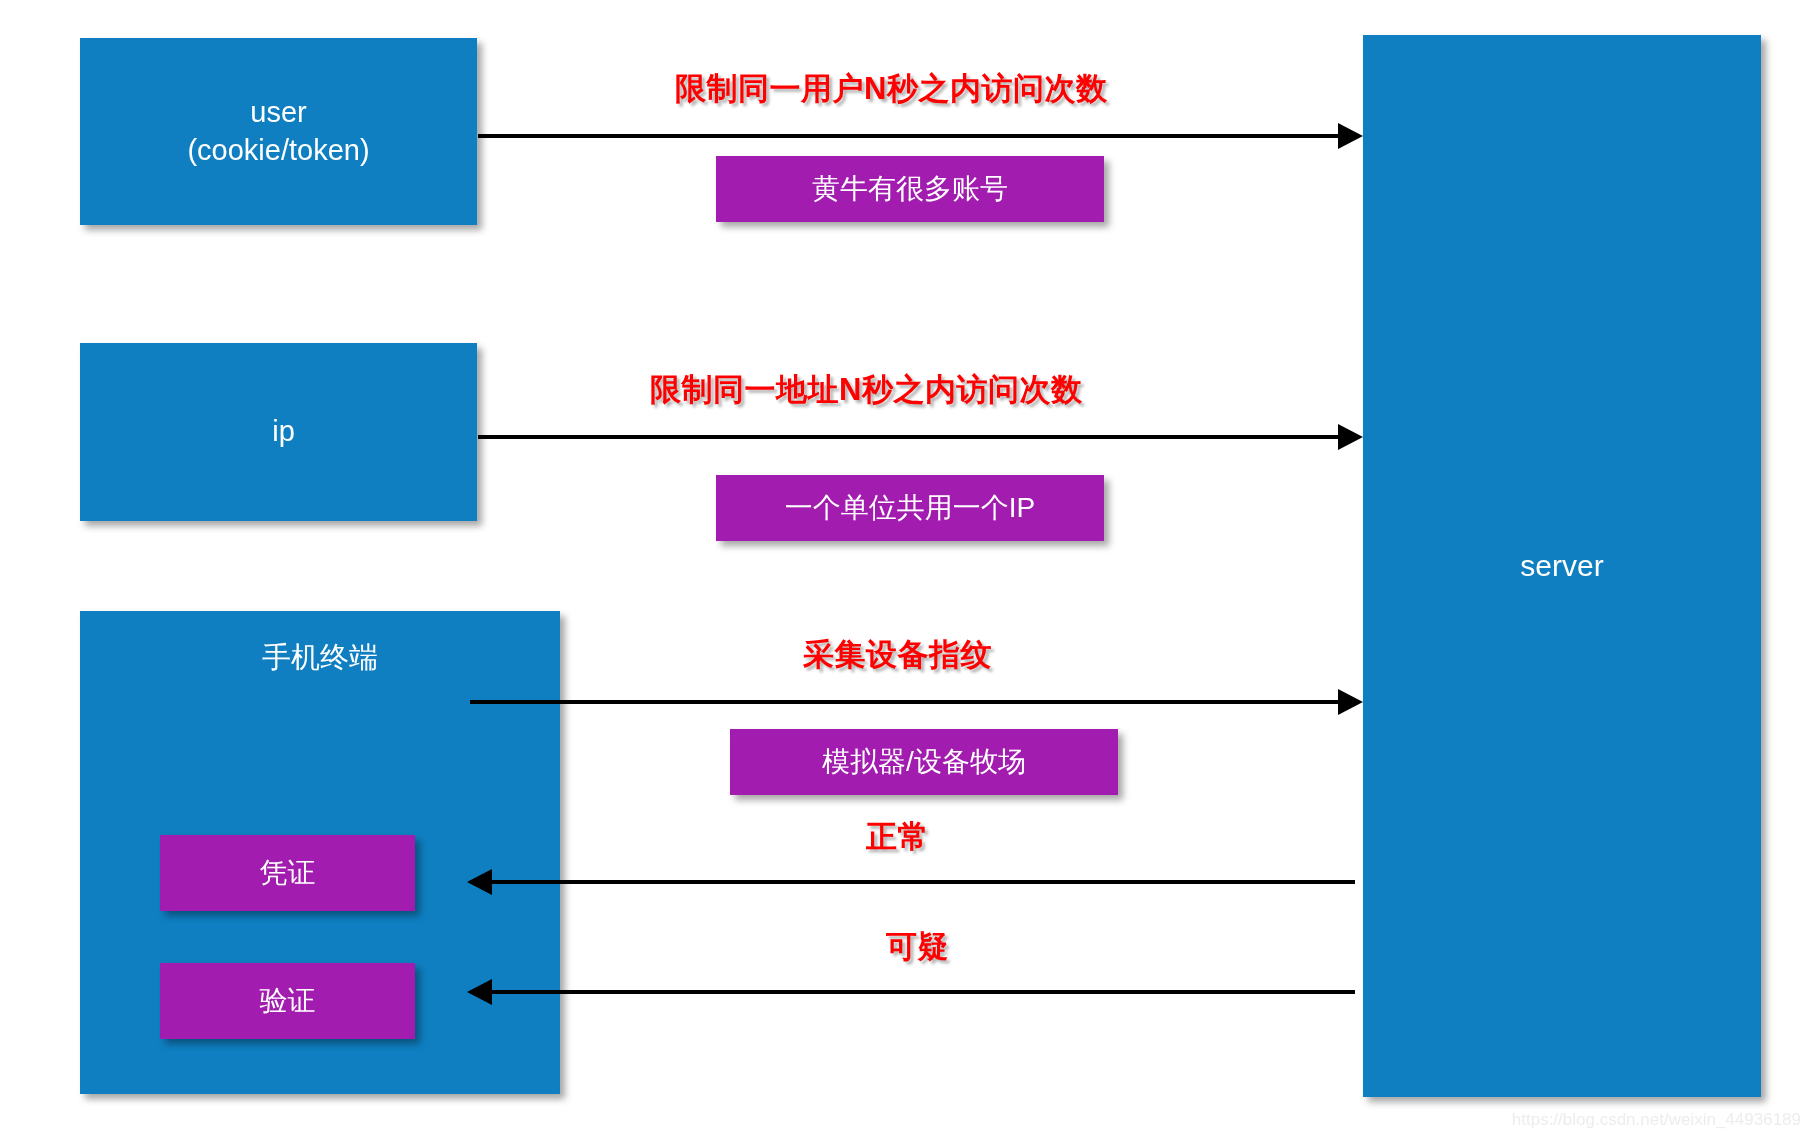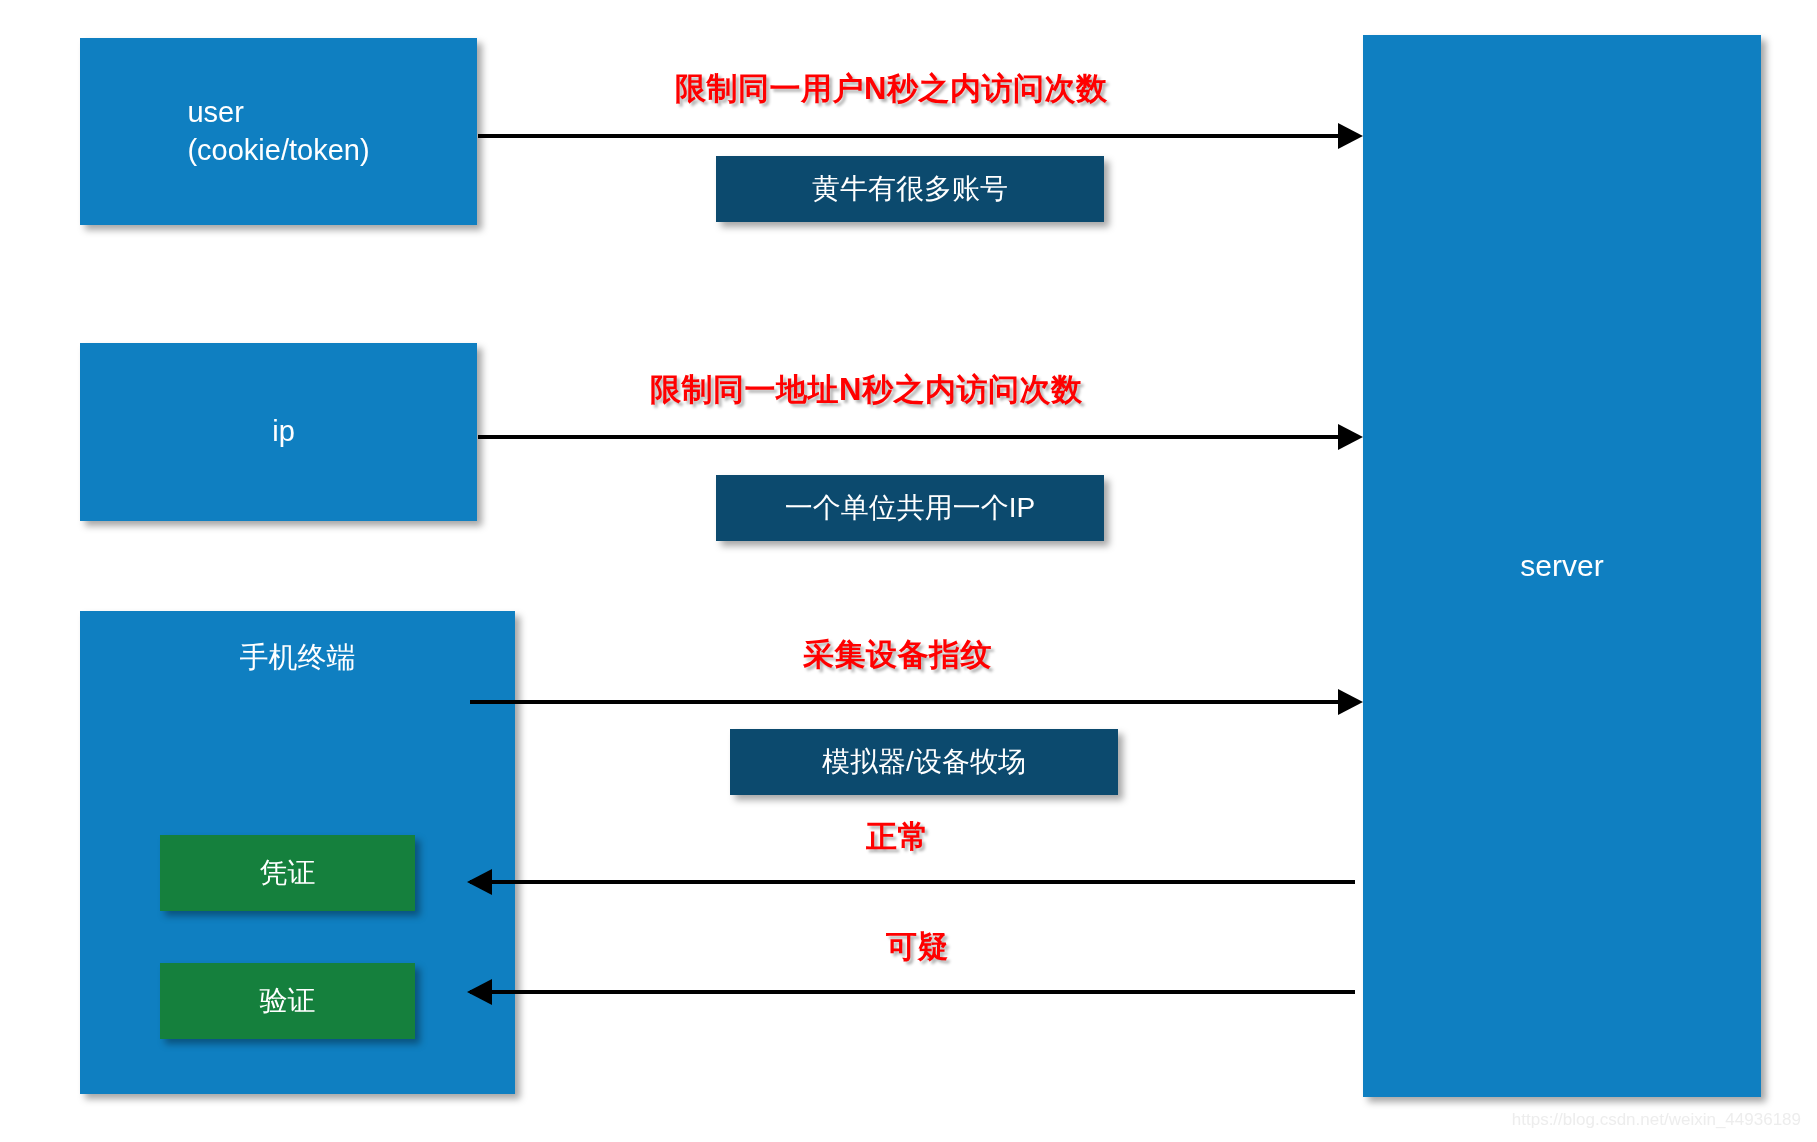--- a/index.html
+++ b/index.html
@@ -21,56 +21,57 @@
 
   
   .blue-box {
     position: absolute;
     background: #0F7FC1;
     box-shadow: 5px 5px 7px rgba(0,0,0,0.35);
     color: #ffffff;
     display: flex;
     align-items: center;
     justify-content: center;
+    text-align: center;
     line-height: 1.28;
     font-size: 29px;
   }
 
   #box-user   { left: 80px;  top: 38px;  width: 397px; height: 187px; }
   #box-ip     { left: 80px;  top: 343px; width: 397px; height: 178px; padding-left: 10px; }
-  #box-mobile { left: 80px;  top: 611px; width: 435px; height: 483px;
+  #box-mobile { left: 80px;  top: 611px; width: 480px; height: 483px;
                 align-items: flex-start; justify-content: center; }
   #box-server { left: 1363px; top: 35px; width: 398px; height: 1062px;
                 font-size: 30px; }
 
   #box-mobile .mobile-title {
     margin-top: 28px;
     font-size: 29px;
     color: #ffffff;
   }
 
   
   .orange-box {
     position: absolute;
-    background: #15803d;
+    background: #a21caf;
     box-shadow: 5px 5px 7px rgba(0,0,0,0.35);
     color: #ffffff;
     font-size: 28px;
     display: flex;
     align-items: center;
     justify-content: center;
     text-align: center;
   }
   #box-voucher { left: 160px; top: 835px; width: 255px; height: 76px; }
   #box-verify  { left: 160px; top: 963px; width: 255px; height: 76px; }
 
   
   .gray-box {
     position: absolute;
-    background: #0c4a6e;
+    background: #a21caf;
     box-shadow: 5px 5px 7px rgba(0,0,0,0.35);
     color: #ffffff;
     font-size: 28px;
     display: flex;
     align-items: center;
     justify-content: center;
     text-align: center;
     padding: 8px 22px;
     white-space: nowrap;
   }

